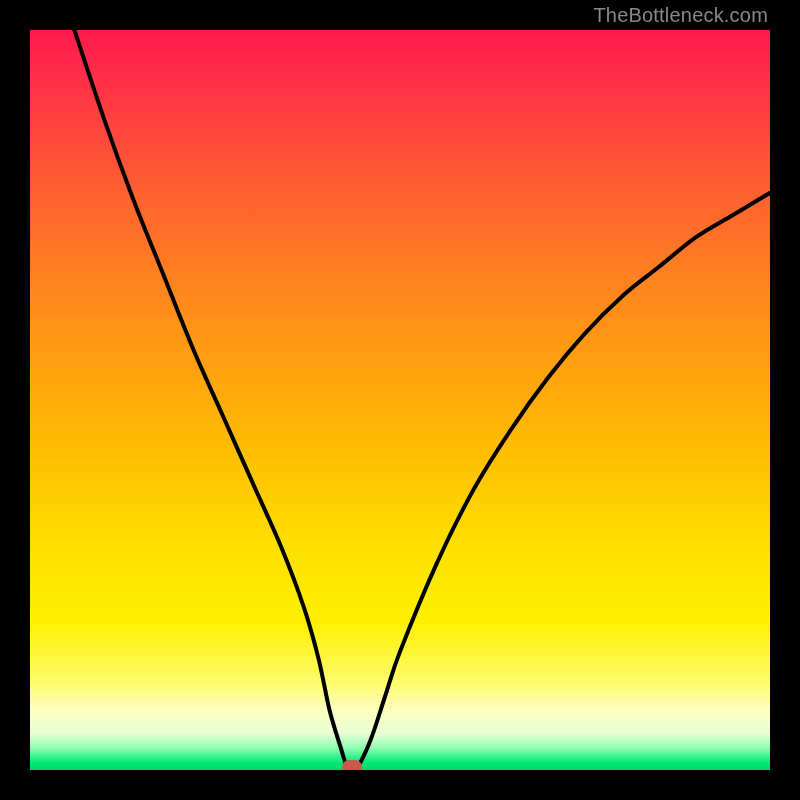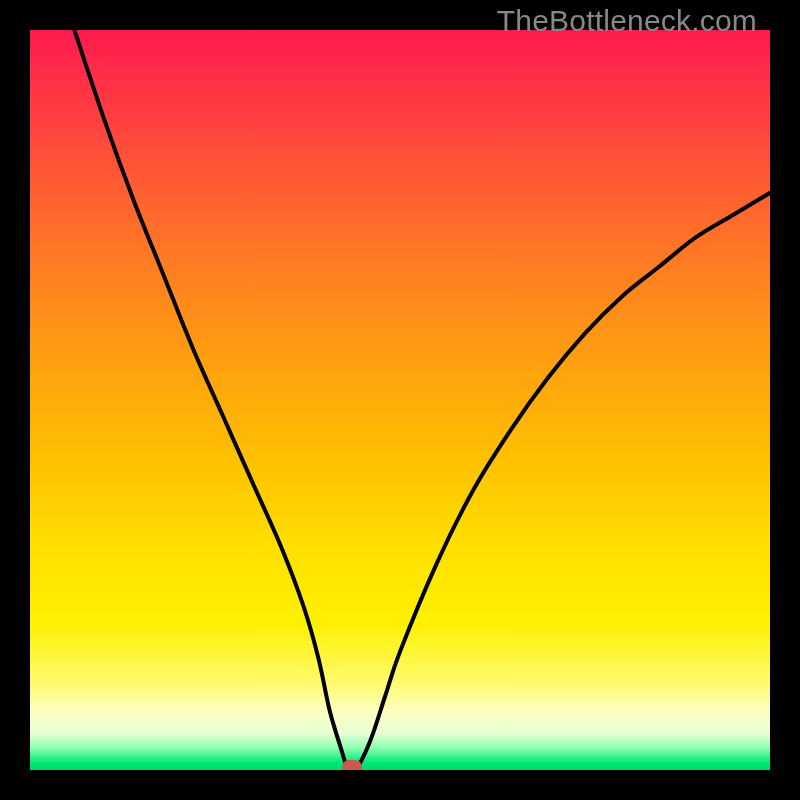--- a/index.html
+++ b/index.html
@@ -40,23 +40,23 @@
       #fdffbf 92%,
       #e8ffd5 95%,
       #90ffb0 97%,
       #00e878 99%,
       #00d868 100%
     );
   }
   .watermark {
     position: absolute;
     top: 4px;
-    right: 43px;
+    right: 32px;
     color: #888;
-    font-size: 30px;
+    font-size: 20px;
     font-weight: 500;
     letter-spacing: 0.2px;
     z-index: 3;
   }
   svg.curve {
     position: absolute;
     left: 0;
     top: 0;
     width: 740px;
     height: 740px;

